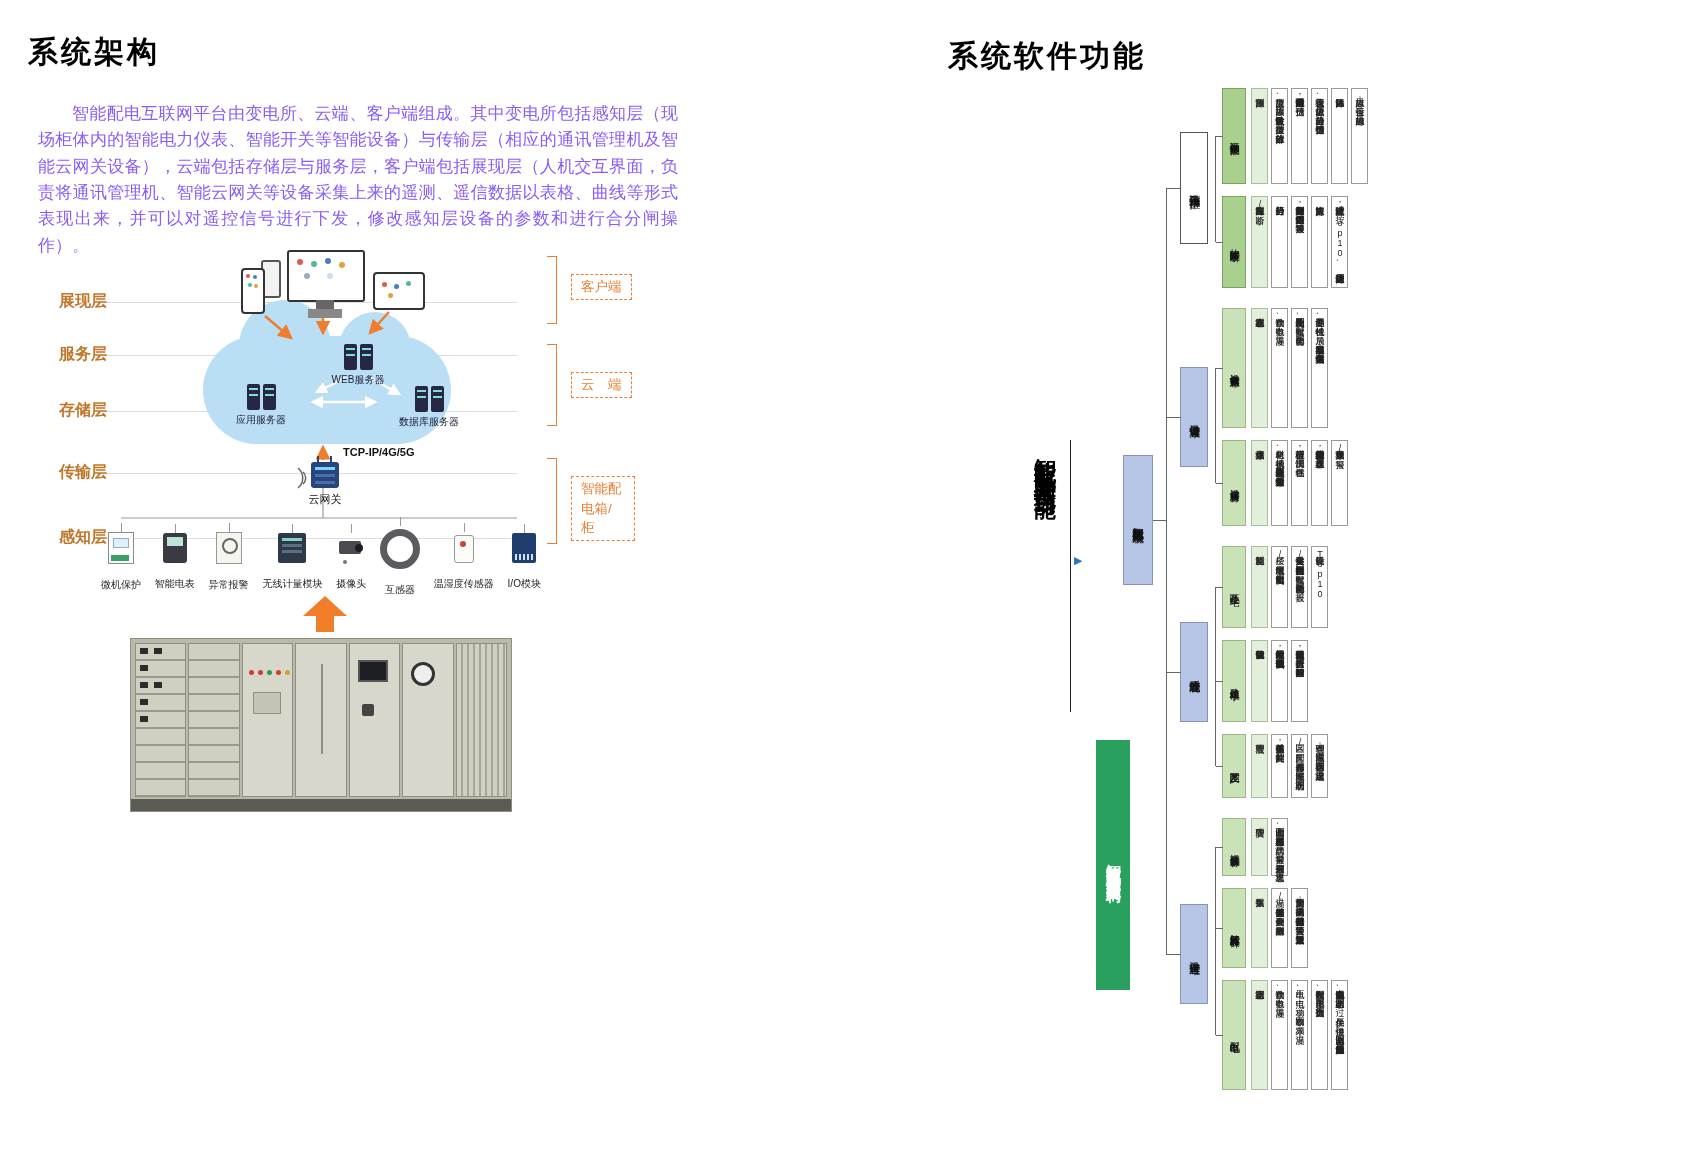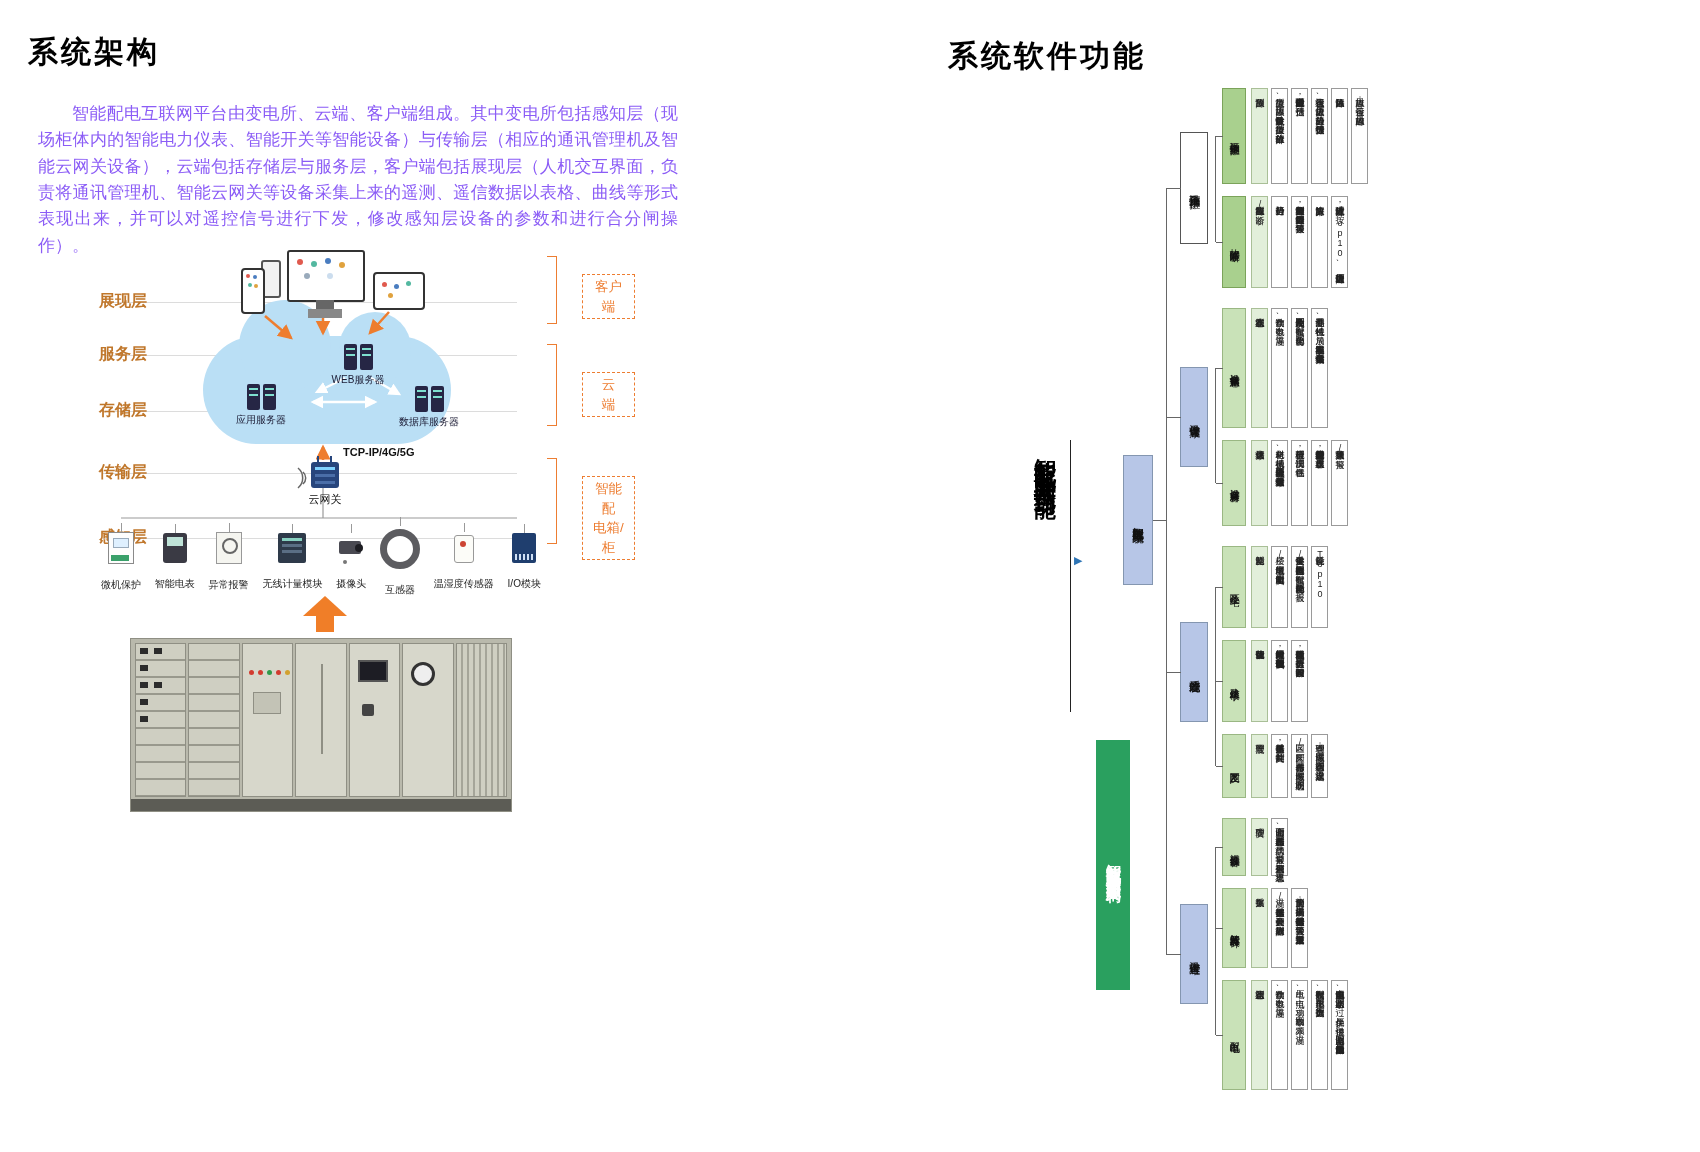--- a/index.html
+++ b/index.html
@@ -10,21 +10,21 @@
   .sec-title{position:absolute;font-size:30px;font-weight:bold;letter-spacing:3px;color:#000;
     font-family:"Liberation Sans",sans-serif;}
   #left-title{left:28px;top:12px;}
   #right-title{left:948px;top:16px;}
   #intro{position:absolute;left:38px;top:84px;width:640px;font-size:17px;line-height:1.55;
     text-indent:2em;font-family:"Liberation Serif",serif;color:#8b5cf6;text-align:justify;}
 
   
   .arch{position:absolute;left:55px;top:240px;width:580px;height:400px;}
   .layer-line{position:absolute;left:48px;width:414px;height:1px;background:#dcdcdc;z-index:0;}
-  .layer-label{position:absolute;left:4px;color:#c0772b;font-size:16px;font-weight:600;z-index:2;margin-left:40px;}
+  .layer-label{position:absolute;left:4px;color:#c0772b;font-size:16px;font-weight:600;z-index:2;}
 
   .arrows{position:absolute;left:0;top:0;z-index:3;}
 
   
   .monitor{position:absolute;left:232px;top:10px;width:74px;height:48px;border:2px solid #333;
     border-radius:3px;background:#fff;z-index:4;}
   .monitor::before{content:"";position:absolute;left:8px;top:7px;width:6px;height:6px;border-radius:50%;
     background:#e05a4e;box-shadow:14px 2px 0 #53b8a0,28px -1px 0 #4a7dc0,42px 3px 0 #e0a23e,7px 14px 0 #9ab,30px 14px 0 #cde;}
   .monitor::after{content:"";position:absolute;left:27px;top:48px;width:18px;height:9px;background:#666;
     box-shadow:-8px 9px 0 0 #888,0 9px 0 0 #888,8px 9px 0 0 #888;}
@@ -88,21 +88,21 @@
   .dev-icon.io::before{content:"";position:absolute;left:3px;bottom:3px;width:18px;height:6px;
     background:repeating-linear-gradient(90deg,#cfe0f5 0 2px,#1f3e6e 2px 4px);}
 
   
   .bracket{position:absolute;width:9px;border-top:1px solid #ed7d31;border-bottom:1px solid #ed7d31;
     border-right:1px solid #ed7d31;z-index:4;}
   .bk1{left:492px;top:16px;height:66px;}
   .bk2{left:492px;top:104px;height:80px;}
   .bk3{left:492px;top:218px;height:84px;}
   .bk-label{position:absolute;left:516px;border:1px dashed #ed7d31;color:#ed7d31;background:#fff;
-    font-size:13.5px;padding:2px 9px;text-align:center;white-space:pre-line;line-height:1.45;z-index:4;margin-left:11px;}
+    font-size:13.5px;padding:2px 9px;text-align:left;white-space:pre-line;line-height:1.45;z-index:4;}
   .bkl1{top:34px;}
   .bkl2{top:132px;}
   .bkl3{top:236px;}
 
   
   .big-arrow{position:absolute;left:248px;top:356px;width:44px;z-index:4;}
   .big-arrow .tri{width:0;height:0;border-left:22px solid transparent;border-right:22px solid transparent;
     border-bottom:20px solid #f07e28;}
   .big-arrow .stem{width:18px;height:16px;background:#f07e28;margin:0 auto;}
 

